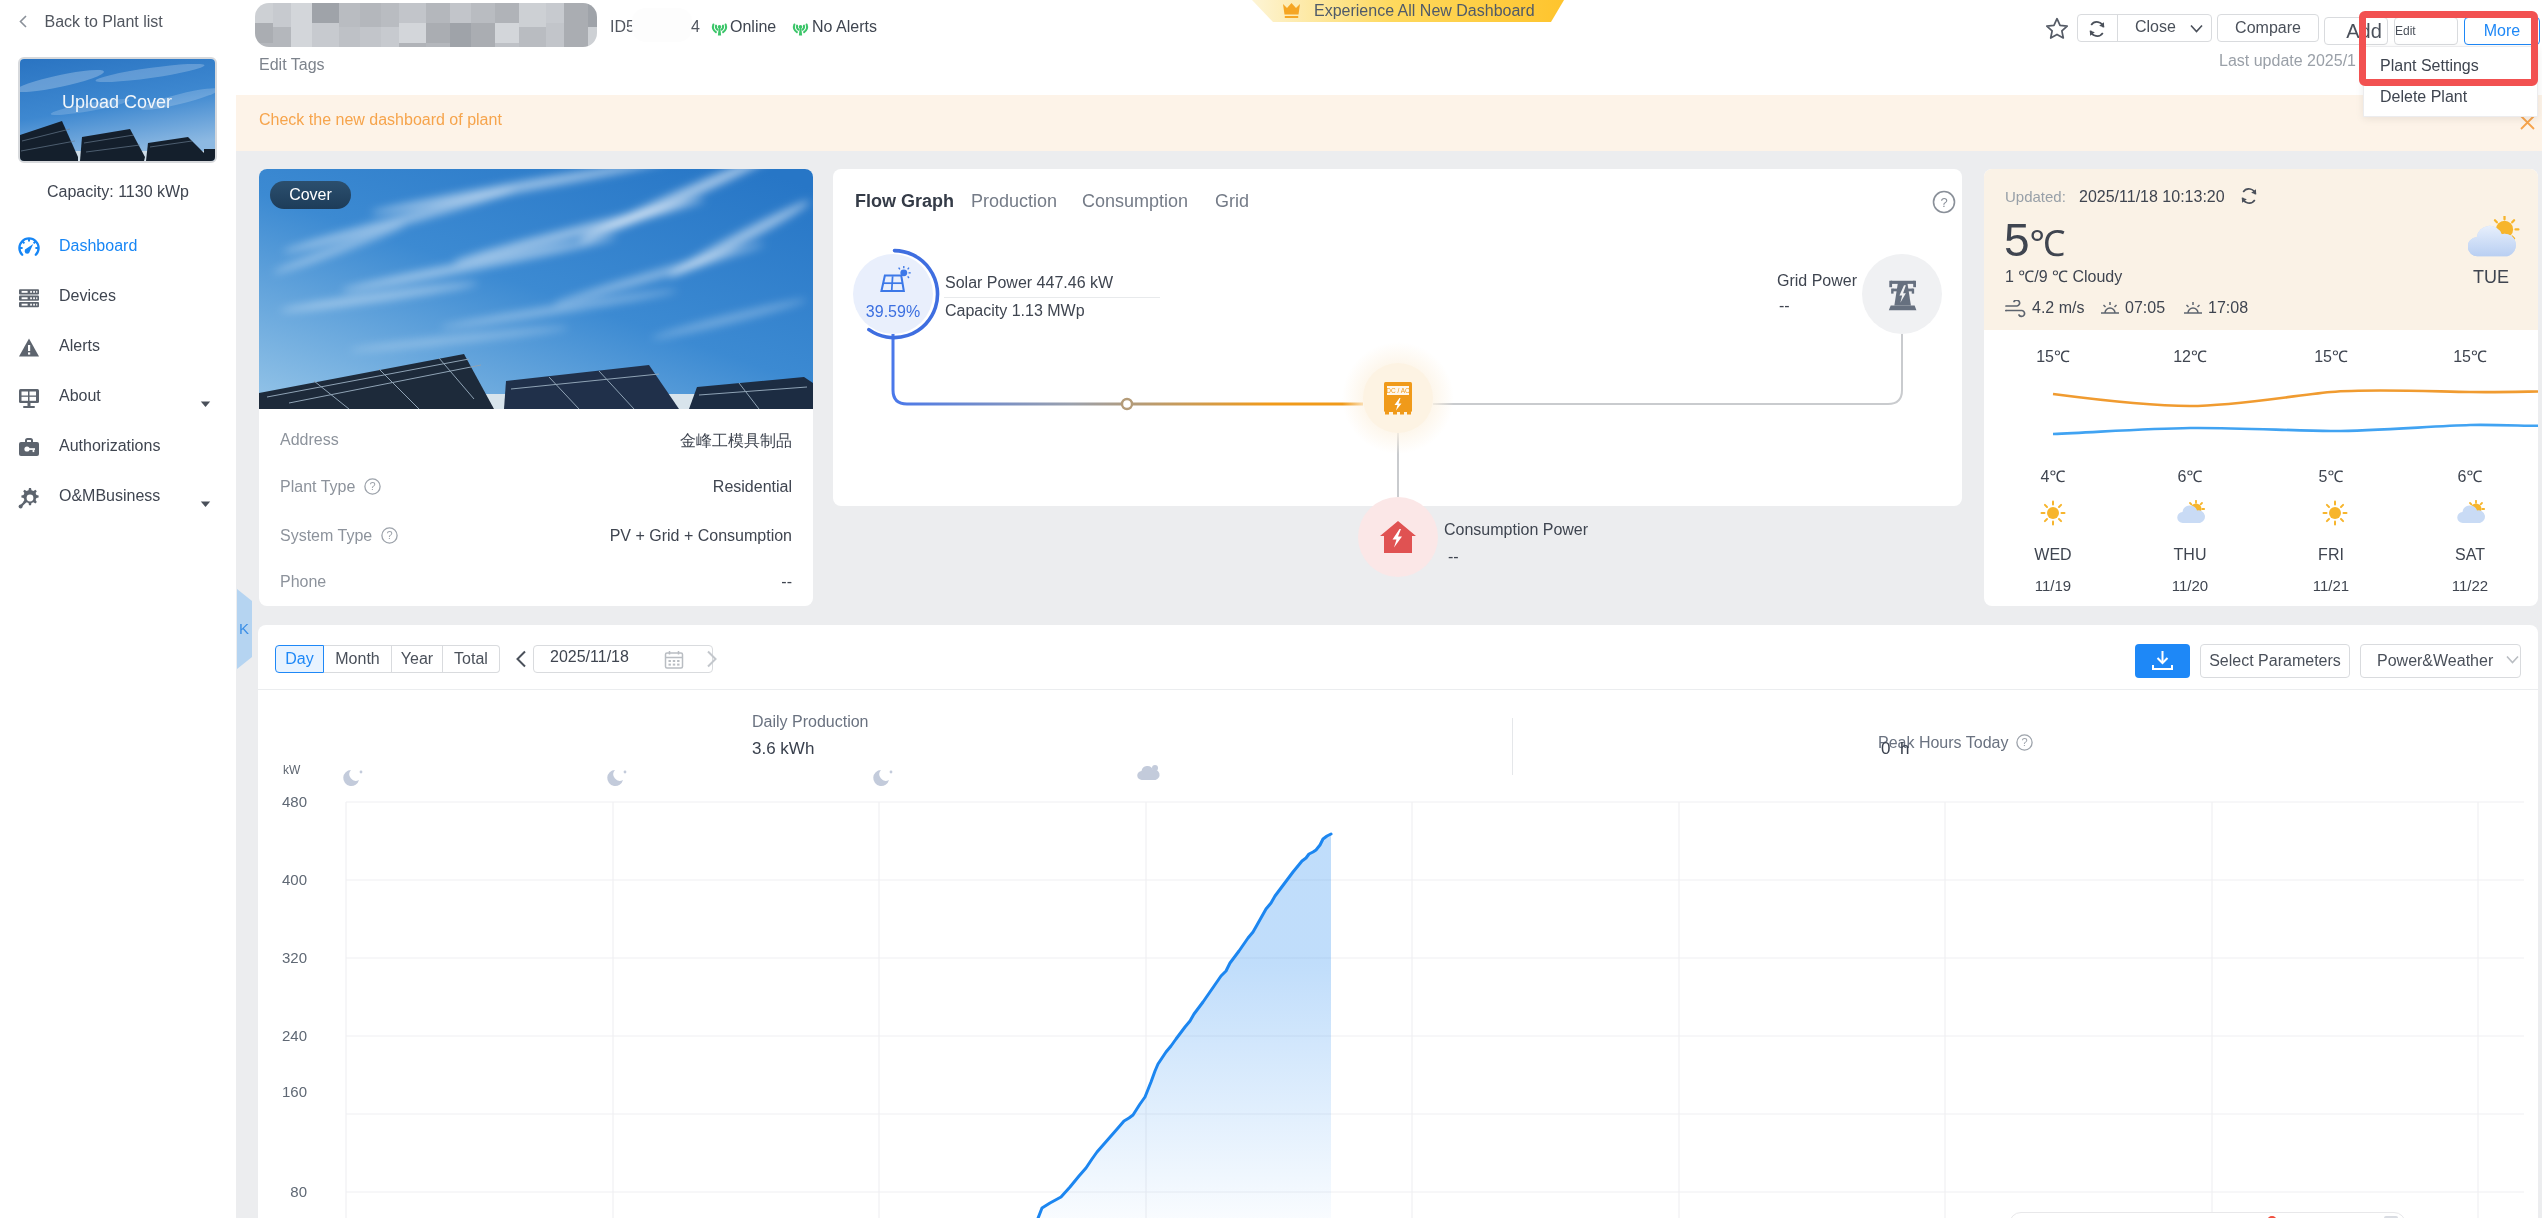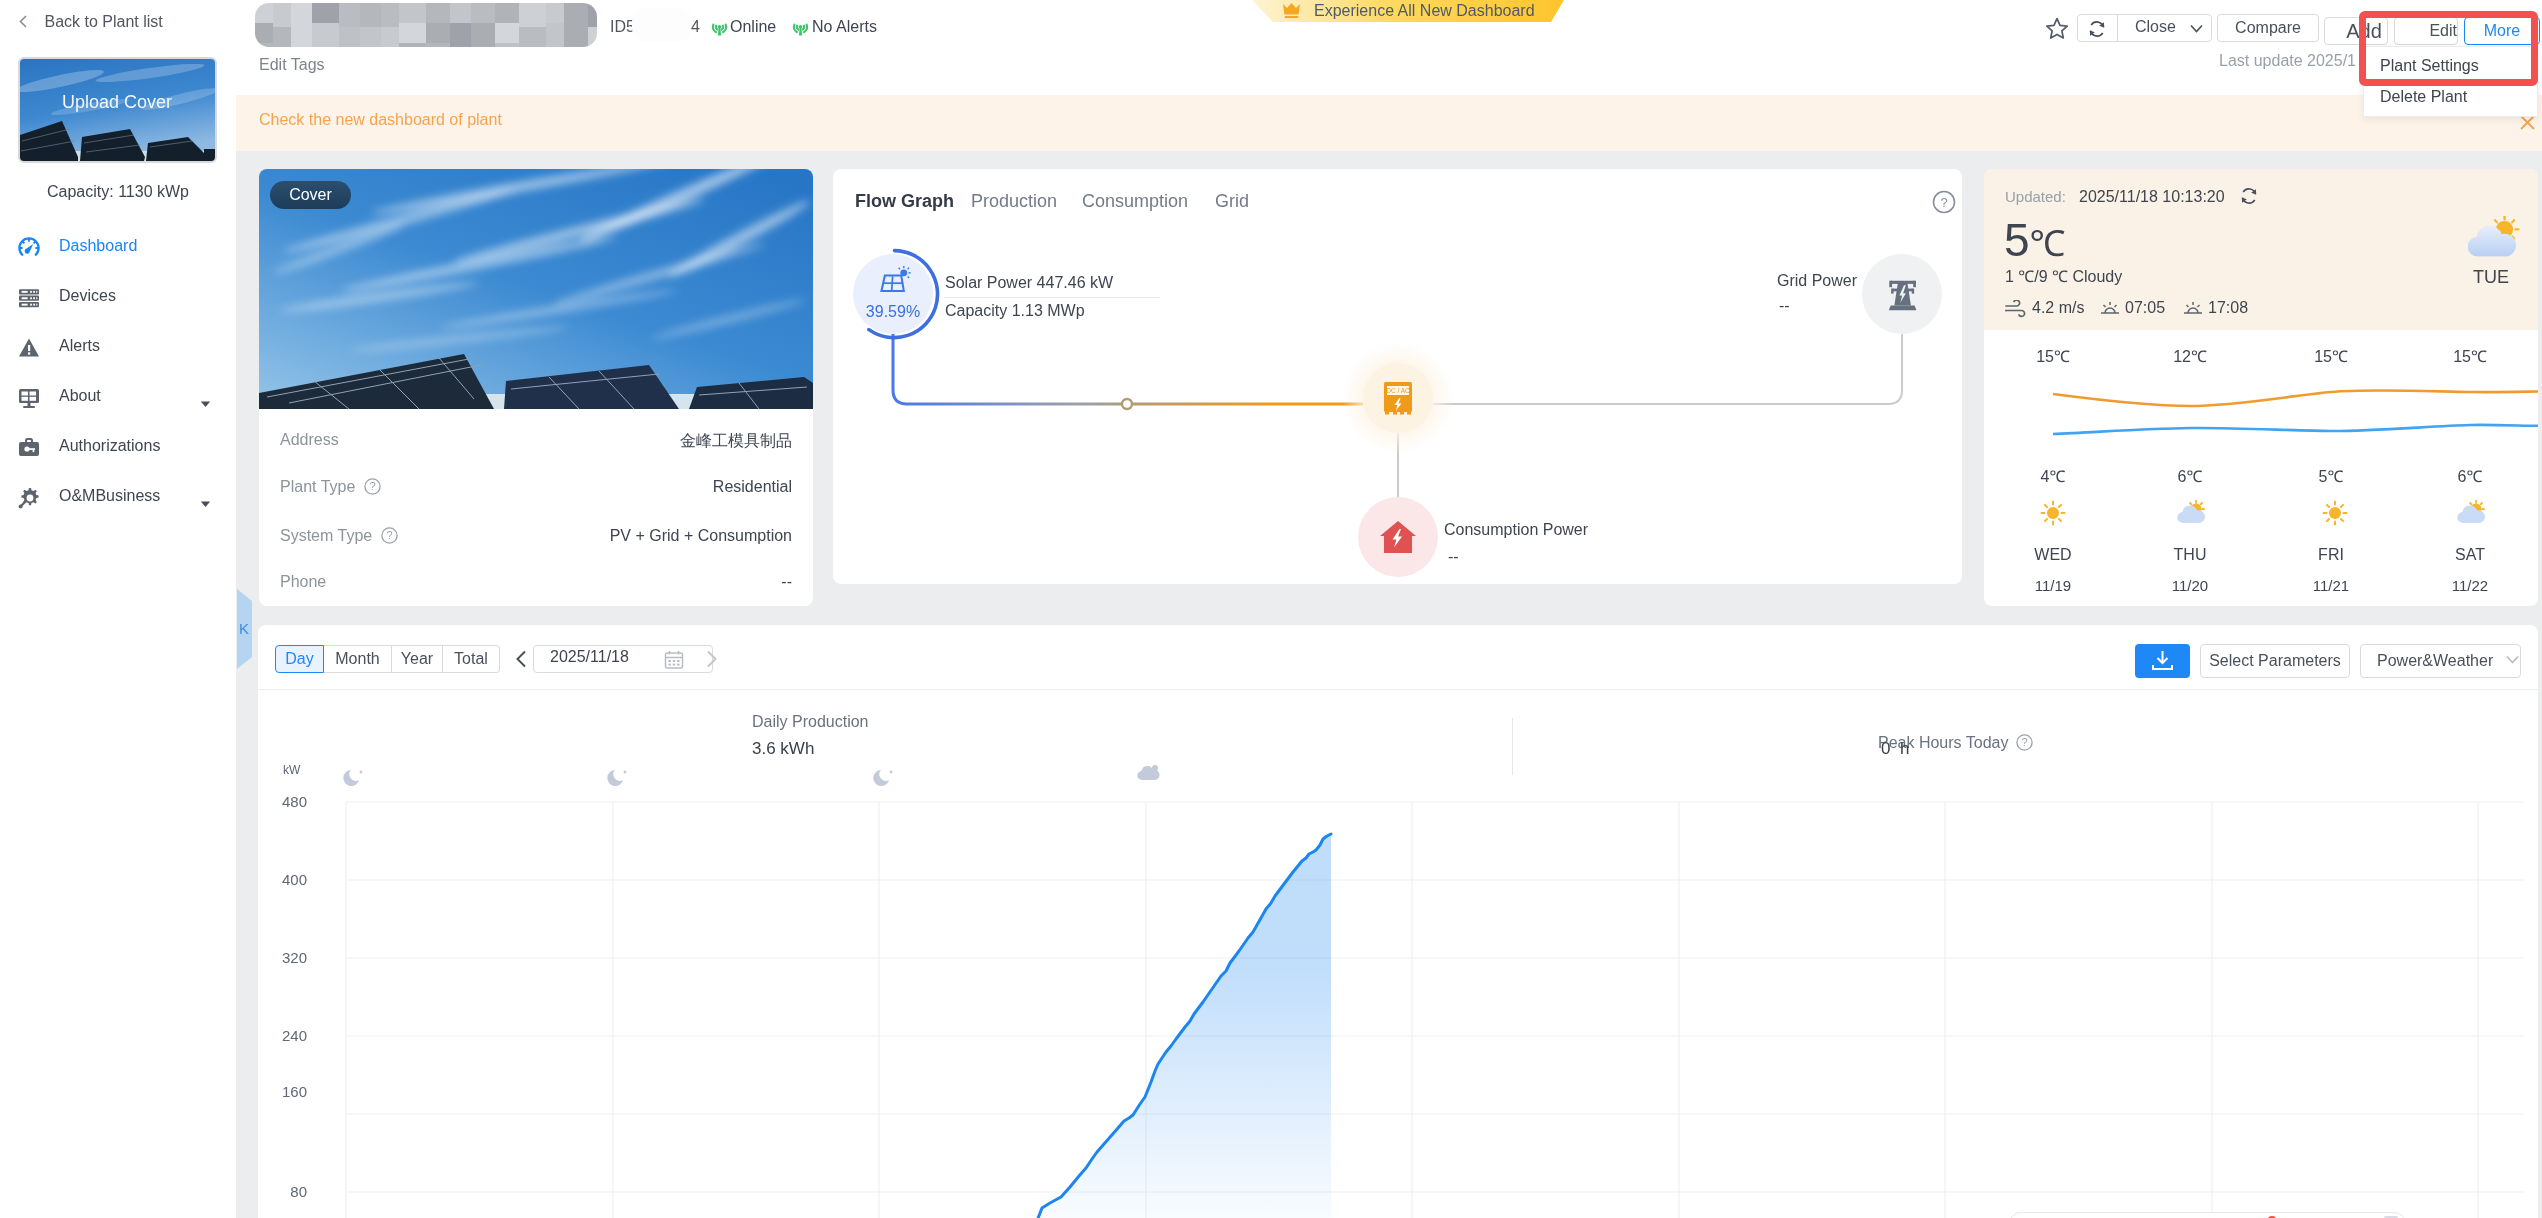--- a/index.html
+++ b/index.html
@@ -253,21 +253,21 @@
       <path d="M3.1 16.8 l-.3-5.2 5 1.6 Z" fill="#4a505a"></path>
     </svg>
   <div class="abs" style="left:39px;top:0;width:1px;height:26px;background:#d9dbde;"></div>
   <div class="abs" style="left:57px;top:3px;font-size:16px;color:#4a505a;">Close</div>
   <svg class="abs" style="left:112px;top:9px;" width="13" height="9" viewBox="0 0 13 9">
       <path d="M1 1.5 L6.5 7.5 L12 1.5" fill="none" stroke="#4a505a" stroke-width="1.6"></path>
     </svg>
 </div>
 <div class="abs" style="left:2217px;top:14px;width:102px;height:28px;background:#fff;border:1px solid #d9dbde;border-radius:4px;text-align:center;font-size:16px;color:#4a505a;line-height:26px;">Compare</div>
 <div class="abs" style="left:2324px;top:17px;width:64px;height:28px;background:#fff;border:1px solid #d9dbde;border-radius:4px;text-align:center;font-size:20px;color:#4a505a;line-height:26px;padding-left:16px;">Add</div>
-<div class="abs" style="left:2394px;top:17px;width:64px;height:28px;background:#fff;border:1px solid #d9dbde;border-radius:4px;text-align:right;font-size:16px;color:#4a505a;line-height:26px;">Edit</div>
+<div class="abs" style="left:2394px;top:17px;width:64px;height:28px;background:#fff;border:1px solid #d9dbde;border-radius:4px;text-align:left;font-size:12px;color:#4a505a;line-height:26px;">Edit</div>
 <div class="abs" style="left:2464px;top:17px;width:76px;height:28px;background:#fff;border:1px solid #1e88f7;border-radius:4px;text-align:center;font-size:16px;color:#1e88f7;line-height:26px;">More</div>
 
 <div class="abs" style="left:2219px;top:52px;font-size:16px;color:#9aa0a8;width:145px;overflow:hidden;white-space:nowrap;">Last update 2025/1</div>
 
 <div class="abs" style="left:2363px;top:46px;width:175px;height:71px;background:#fff;border:1px solid #ececee;box-shadow:0 2px 8px rgba(0,0,0,0.08);z-index:30;">
   <div class="abs" style="left:16px;top:10px;font-size:16px;color:#3f4550;">Plant Settings</div>
   <div class="abs" style="left:16px;top:41px;font-size:16px;color:#3f4550;">Delete Plant</div>
 </div>
 
 <div class="abs" style="left:2359px;top:11px;width:179px;height:75px;border:7px solid #f25151;border-radius:6px;z-index:40;"></div>
@@ -353,21 +353,21 @@
   <div class="abs" style="left:21px;top:358px;font-size:16px;color:#8d939c;">System Type
     <svg width="17" height="17" viewBox="0 0 17 17" style="vertical-align:-3px;margin-left:4px;">
         <circle cx="8.5" cy="8.5" r="7.6" fill="none" stroke="#9da3ab" stroke-width="1.3"></circle>
         <text x="8.5" y="12" text-anchor="middle" font-size="11" fill="#9da3ab" font-family="Liberation Sans">?</text>
       </svg>
   </div>
   <div class="abs" style="right:21px;top:358px;font-size:16px;color:#3f4550;">PV + Grid + Consumption</div>
   <div class="abs" style="left:21px;top:404px;font-size:16px;color:#8d939c;">Phone</div>
   <div class="abs" style="right:21px;top:404px;font-size:16px;color:#3f4550;">--</div>
 </div>
-<div class="abs" id="card2" style="left:833px;top:169px;width:1129px;height:415px;background:#fff;border-radius:8px;">
+<div class="abs" id="card2" style="left:833px;top:169px;width:1129px;height:337px;background:#fff;border-radius:8px;">
   <div class="abs" style="left:22px;top:22px;font-size:18px;color:#343b47;font-weight:bold;">Flow Graph</div>
   <div class="abs" style="left:138px;top:22px;font-size:18px;color:#747b87;">Production</div>
   <div class="abs" style="left:249px;top:22px;font-size:18px;color:#747b87;">Consumption</div>
   <div class="abs" style="left:382px;top:22px;font-size:18px;color:#747b87;">Grid</div>
   <svg class="abs" style="left:1099px;top:21px;" width="24" height="24" viewBox="0 0 24 24">
       <circle cx="12" cy="12" r="10.5" fill="none" stroke="#8a9099" stroke-width="1.6"></circle>
       <text x="12" y="16.5" text-anchor="middle" font-size="13" fill="#8a9099" font-family="Liberation Sans">?</text>
     </svg>
 
   <svg class="abs" style="left:0;top:0;" width="1129" height="437" viewBox="0 0 1129 437">

